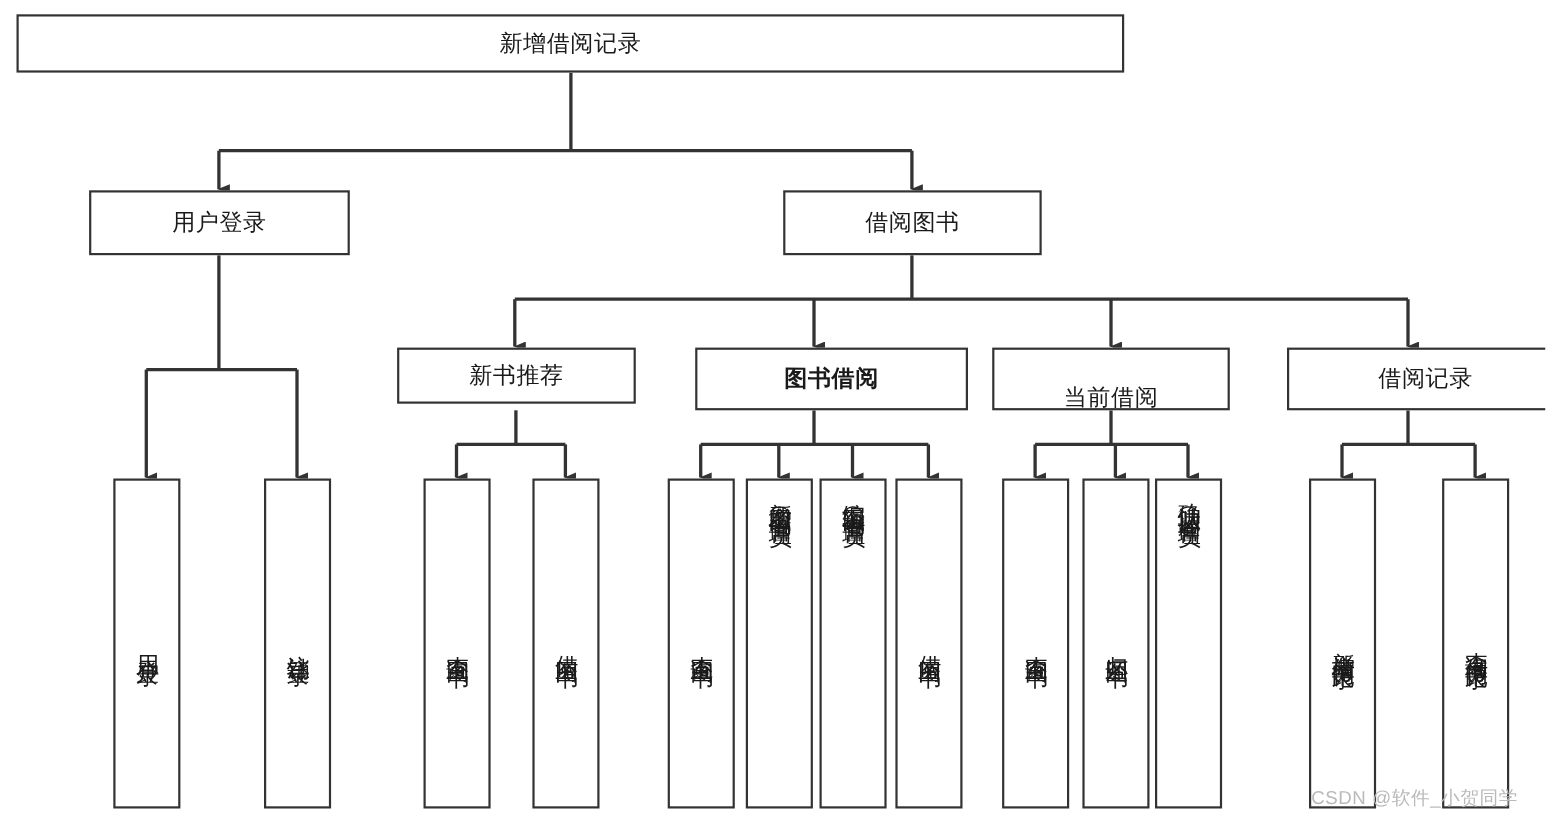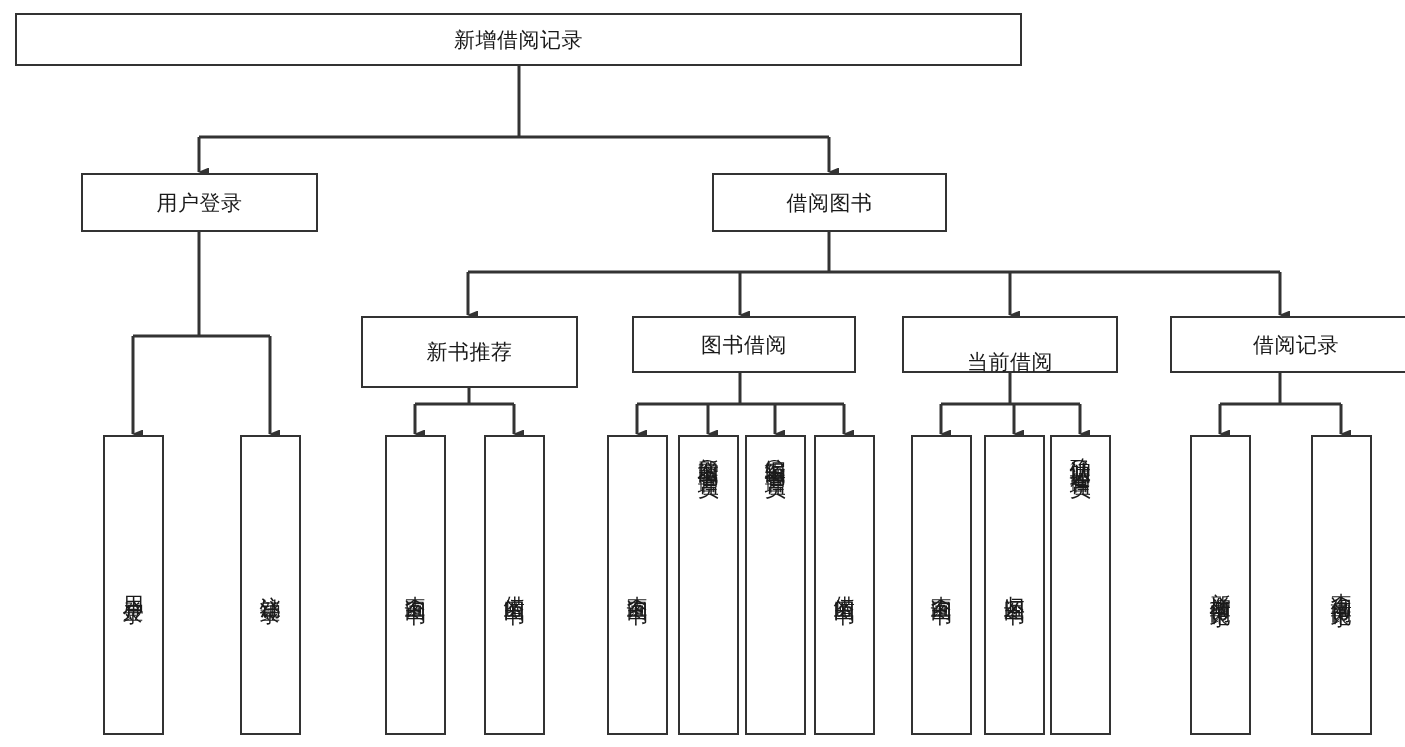--- a/index.html
+++ b/index.html
@@ -119,24 +119,24 @@
   <div id="node-layer">
       <div class="node horizontal" style="left: 15px; top: 13px; width: 1007px; height: 53px; border-color: rgb(51, 51, 51); background: rgb(255, 255, 255);">
         <span class="node-label" style="color: rgb(26, 26, 26);">新增借阅记录</span>
       </div>
       <div class="node horizontal" style="left: 81px; top: 173px; width: 237px; height: 59px; border-color: rgb(51, 51, 51); background: rgb(255, 255, 255);">
         <span class="node-label" style="color: rgb(26, 26, 26);">用户登录</span>
       </div>
       <div class="node horizontal" style="left: 712px; top: 173px; width: 235px; height: 59px; border-color: rgb(51, 51, 51); background: rgb(255, 255, 255);">
         <span class="node-label" style="color: rgb(26, 26, 26);">借阅图书</span>
       </div>
-      <div class="node horizontal" style="left: 361px; top: 316px; width: 217px; height: 72px; border-color: rgb(51, 51, 51); background: rgb(255, 255, 255);">
+      <div class="node horizontal" style="left: 361px; top: 316px; width: 217px; height: 51px; border-color: rgb(51, 51, 51); background: rgb(255, 255, 255);">
         <span class="node-label" style="color: rgb(26, 26, 26);">新书推荐</span>
       </div>
-      <div class="node horizontal" style="left: 632px; top: 316px; width: 224px; height: 57px; border-color: rgb(51, 51, 51); background: rgb(255, 255, 255);">
+      <div class="node horizontal" style="left: 632px; top: 316px; width: 248px; height: 57px; border-color: rgb(51, 51, 51); background: rgb(255, 255, 255); font-weight: bold;">
         <span class="node-label" style="color: rgb(26, 26, 26);">图书借阅</span>
       </div>
       <div class="node horizontal" style="left: 902px; top: 316px; width: 216px; height: 57px; border-color: rgb(51, 51, 51); background: rgb(255, 255, 255);">
         <span class="node-label" style="color: rgb(26, 26, 26); margin-top: 34px;">当前借阅</span>
       </div>
       <div class="node horizontal" style="left: 1170px; top: 316px; width: 252px; height: 57px; border-color: rgb(51, 51, 51); background: rgb(255, 255, 255);">
         <span class="node-label" style="color: rgb(26, 26, 26);">借阅记录</span>
       </div>
       <div class="node vertical centered" style="left: 103px; top: 435px; width: 61px; height: 300px; border-color: rgb(51, 51, 51); background: rgb(255, 255, 255);">
         <span class="node-label" style="color: rgb(26, 26, 26);">用户登录</span>
@@ -172,14 +172,15 @@
         <span class="node-label" style="color: rgb(26, 26, 26);">确认归还（管理员）</span>
       </div>
       <div class="node vertical centered" style="left: 1190px; top: 435px; width: 61px; height: 300px; border-color: rgb(51, 51, 51); background: rgb(255, 255, 255);">
         <span class="node-label" style="color: rgb(26, 26, 26);">新增借阅记录</span>
       </div>
       <div class="node vertical centered" style="left: 1311px; top: 435px; width: 61px; height: 300px; border-color: rgb(51, 51, 51); background: rgb(255, 255, 255);">
         <span class="node-label" style="color: rgb(26, 26, 26);">查询借阅记录</span>
       </div>
     </div>
 
+  <div class="watermark" style="left: 1192px; top: 714px; color: rgb(185, 185, 185);">CSDN @软件_小贺同学</div>
 
 </div>
 
 </body></html>

